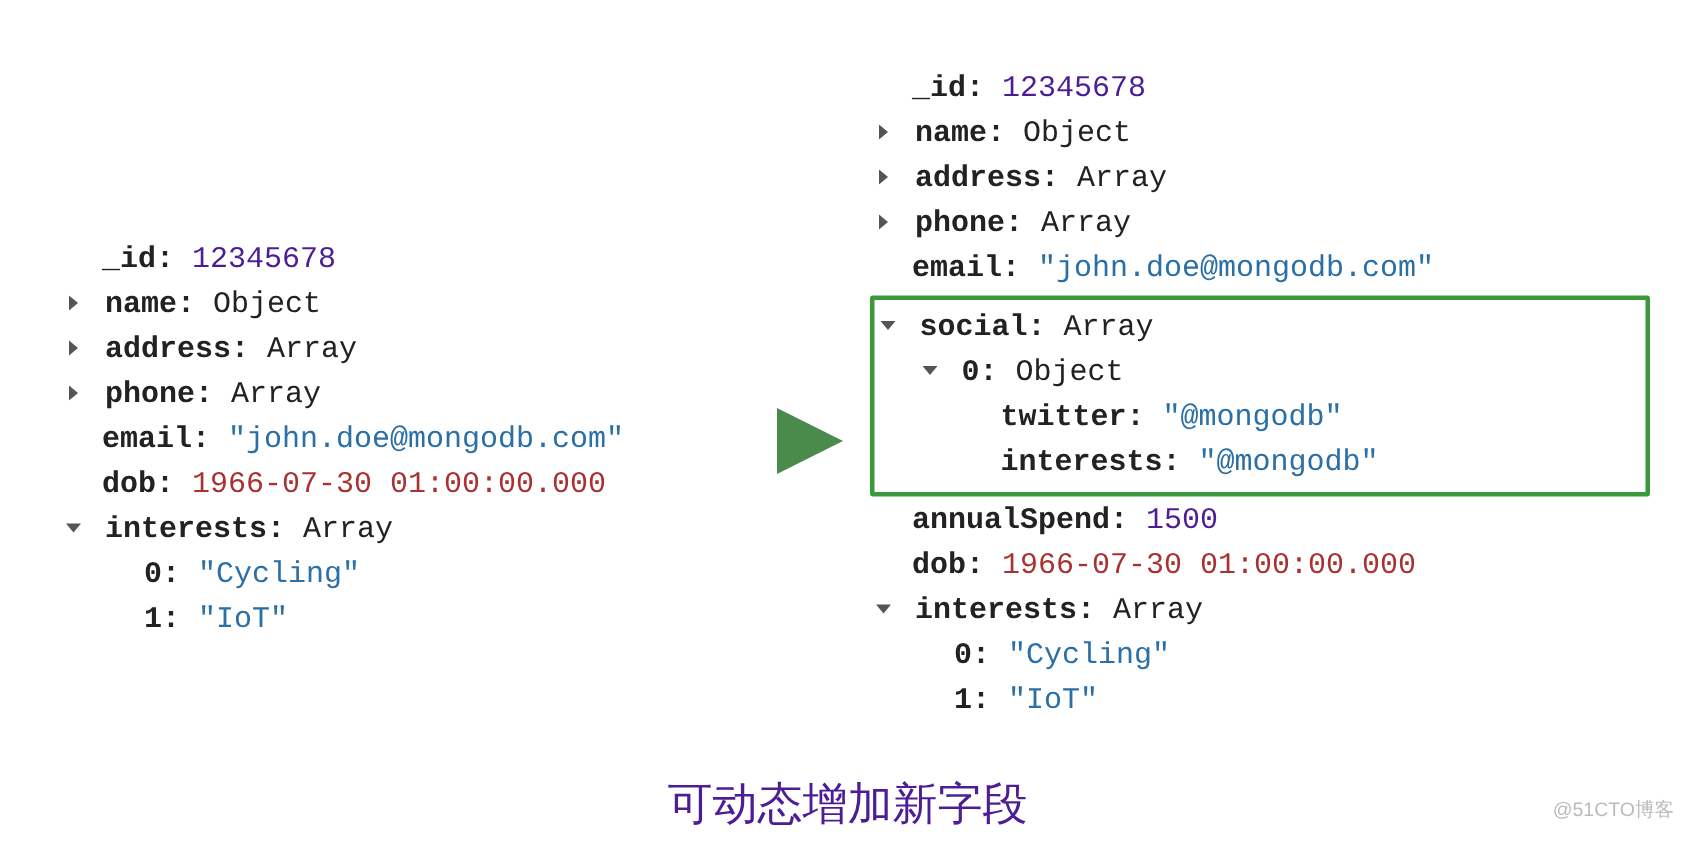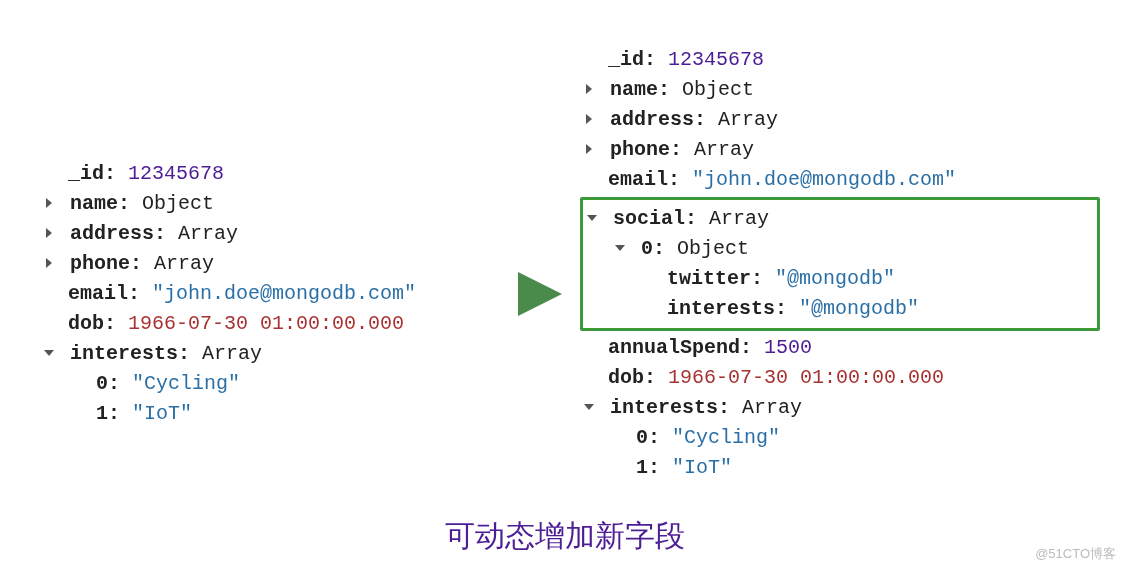--- a/index.html
+++ b/index.html
@@ -73,21 +73,21 @@
     width: 100%;
     text-align: center;
     font-family: -apple-system, "PingFang SC", "Hiragino Sans GB", "Microsoft YaHei", sans-serif;
     font-size: 30px;
     font-weight: 500;
     color: #4c1d95;
   }
   .watermark {
     position: absolute;
     right: 14px;
-    bottom: 14px;
+    bottom: 28px;
     color: #bbb;
     font-family: sans-serif;
     font-size: 13px;
   }
   .arrow-svg { fill: #4a8a4a; }
 </style>
 </head>
 <body>
 
 <div class="container">

